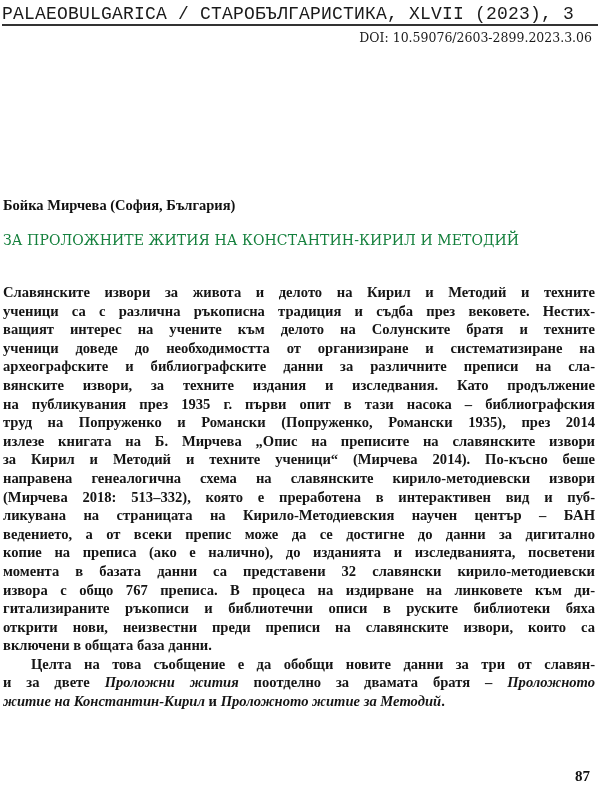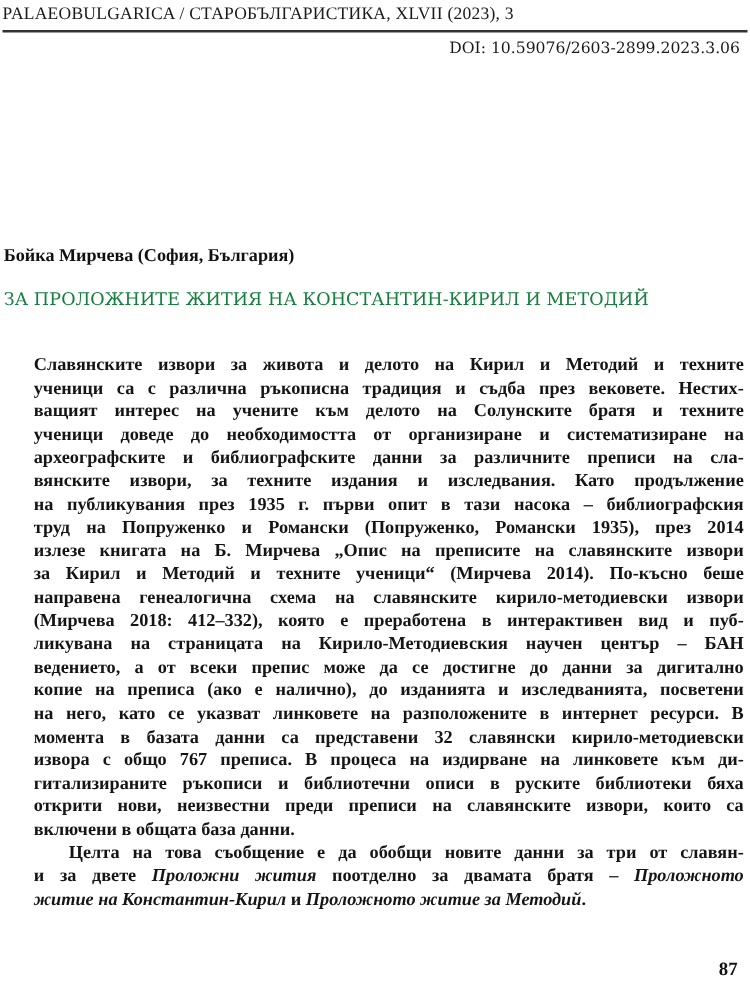--- a/index.html
+++ b/index.html
@@ -1,19 +1,19 @@
 <!DOCTYPE html>
 <html><head>
 <meta charset="utf-8">
 <style>
   html, body { margin: 0; padding: 0; background: #ffffff; }
   body { width: 600px; height: 800px; position: relative; overflow: hidden; color: #111; }
   .header-line {
     position: absolute; left: 2px; top: 4px;
-    font-family: Liberation Serif, serif; font-size: 14px; letter-spacing: 0.2px;
+    font-family: Liberation Mono, monospace; font-size: 18px; letter-spacing: 0.2px;
     color: #1a1a1a; white-space: nowrap;
   }
   .header-rule {
     position: absolute; left: 2px; top: 24px; width: 596px; height: 1.5px; background: #333;
   }
   .doi {
     position: absolute; right: 8px; top: 30px;
     font-family: "DejaVu Serif", serif; font-size: 12.5px; color: #1a1a1a; white-space: nowrap;
   }
   .author {
@@ -24,21 +24,21 @@
   .title {
     position: absolute; left: 3px; top: 232px;
     font-family: "DejaVu Serif", serif; font-size: 14px; color: #15803d; white-space: nowrap;
     letter-spacing: 0.1px;
   }
   .body-text {
     position: absolute; left: 3px; top: 283px; width: 592px;
     font-family: "Liberation Serif", serif; font-weight: bold; font-size: 14.6px;
     line-height: 18.6px; color: #151515;
   }
-  .line { display: block; text-align: justify; text-align-last: justify; white-space: nowrap; margin-left: 24px; }
+  .line { display: block; text-align: justify; text-align-last: justify; white-space: nowrap; }
   .line.last { text-align-last: left; }
   .line.indent { padding-left: 28px; }
   .line span.it { font-style: italic; }
   .pagenum {
     position: absolute; right: 10px; top: 768px;
     font-family: "Liberation Serif", serif; font-weight: bold; font-size: 15px; color: #111; text-align: center;
   }
 </style>
 </head>
 <body>
@@ -56,25 +56,24 @@
     <span class="line">ученици са с различна ръкописна традиция и съдба през вековете. Нестих-</span>
     <span class="line">ващият интерес на учените към делото на Солунските братя и техните</span>
     <span class="line">ученици доведе до необходимостта от организиране и систематизиране на</span>
     <span class="line">археографските и библиографските данни за различните преписи на сла-</span>
     <span class="line">вянските извори, за техните издания и изследвания. Като продължение</span>
     <span class="line">на публикувания през 1935 г. първи опит в тази насока – библиографския</span>
     <span class="line">труд на Попруженко и Романски (Попруженко, Романски 1935), през 2014</span>
     <span class="line">излезе книгата на Б. Мирчева „Опис на преписите на славянските извори</span>
     <span class="line">за Кирил и Методий и техните ученици“ (Мирчева 2014). По-късно беше</span>
     <span class="line">направена генеалогична схема на славянските кирило-методиевски извори</span>
-    <span class="line">(Мирчева 2018: 412–332), която е преработена в интерактивен вид и пуб-</span>
+    <span class="line">(Мирчева 2018: 513–332), която е преработена в интерактивен вид и пуб-</span>
     <span class="line">ликувана на страницата на Кирило-Методиевския научен център – БАН</span>
     <span class="line">ведението, а от всеки препис може да се достигне до данни за дигитално</span>
     <span class="line">копие на преписа (ако е налично), до изданията и изследванията, посветени</span>
-    <span class="line">на него, като се указват линковете на разположените в интернет ресурси. В</span>
     <span class="line">момента в базата данни са представени 32 славянски кирило-методиевски</span>
     <span class="line">извора с общо 767 преписа. В процеса на издирване на линковете към ди-</span>
     <span class="line">гитализираните ръкописи и библиотечни описи в руските библиотеки бяха</span>
     <span class="line">открити нови, неизвестни преди преписи на славянските извори, които са</span>
     <span class="line last">включени в общата база данни.</span>
   </div>
   <div>
     <span class="line indent">Целта на това съобщение е да обобщи новите данни за три от славян-</span>
     <span class="line"><span>и за двете </span><span class="it">Проложни жития</span><span> поотделно за двамата братя – </span><span class="it">Проложното</span></span>
     <span class="line last"><span class="it">житие на Константин-Кирил</span><span> и </span><span class="it">Проложното житие за Методий</span><span>.</span></span>

